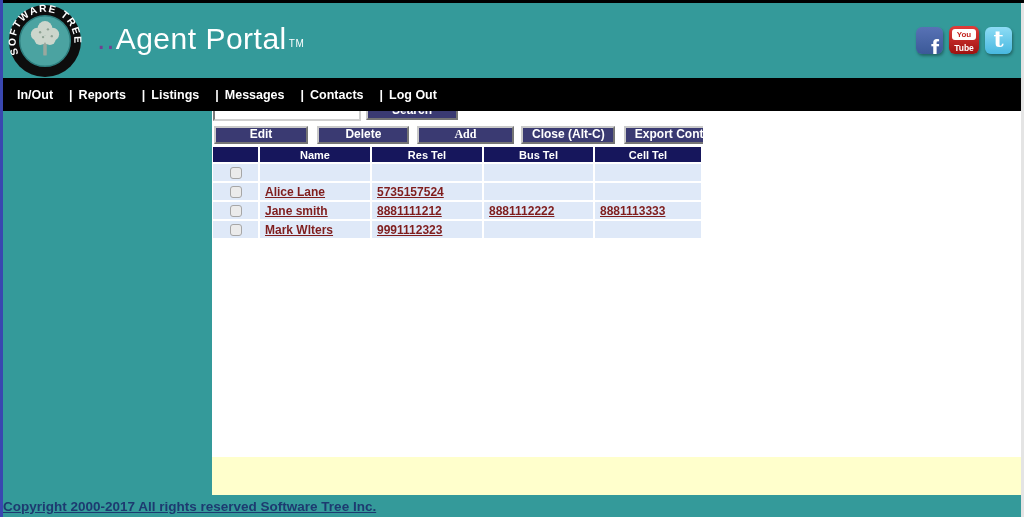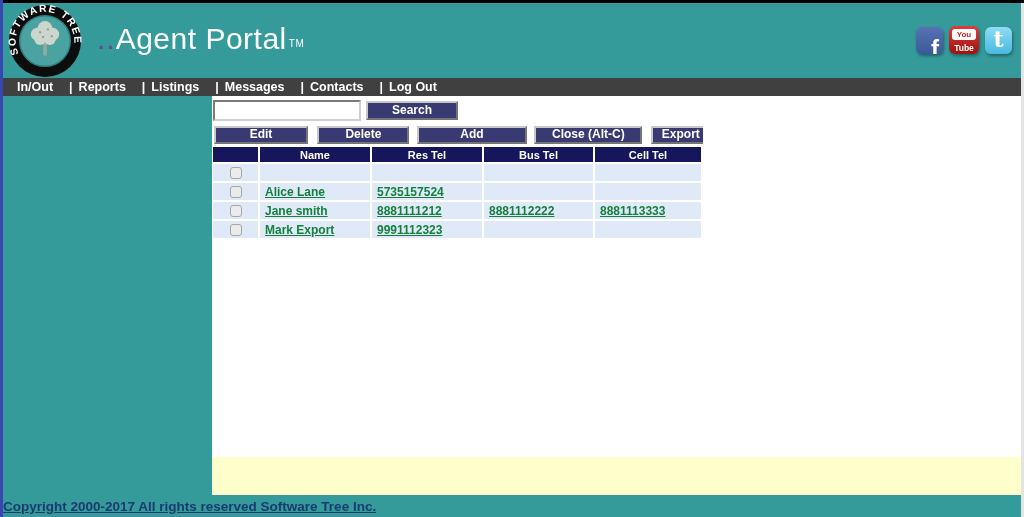--- a/index.html
+++ b/index.html
@@ -20,44 +20,44 @@
   .social { position:absolute; left:916px; top:26px; display:flex; gap:6px; align-items:center; }
   .sicon { width:27px; height:27px; border-radius:6px; box-shadow:1px 2px 3px rgba(0,0,0,0.35); position:relative; cursor:pointer; overflow:hidden; }
   .fb { background:linear-gradient(#5872b5,#3b5998); }
   .fb .glyph { position:absolute; right:4px; bottom:-7px; color:#fff; font-weight:bold; font-size:24px; line-height:1; }
   .yt { width:30px; height:28px; background:linear-gradient(#e03c3a,#9e1210); }
   .yt .youbox { position:absolute; left:3px; top:3px; right:3px; height:11px; background:#fff; border-radius:3px; color:#c42722; font-size:8px; font-weight:bold; text-align:center; line-height:11px; }
   .yt .tube { position:absolute; left:0; right:0; bottom:2px; color:#fff; font-size:8.5px; font-weight:bold; text-align:center; line-height:1; }
   .tw { background:linear-gradient(#8edcf5,#48b8e0); }
   .tw .glyph { position:absolute; left:0; right:0; top:1px; text-align:center; color:#fff; font-weight:bold; font-size:22px; line-height:1; font-family:"DejaVu Serif", serif; }
 
-  .navbar { position:absolute; left:0; top:78px; width:1024px; height:18px; background:#404040; display:flex; align-items:center; padding-left:17px; z-index:10; }
+  .navbar { position:absolute; left:0; top:78px; width:1024px; height:33px; background:#000000; display:flex; align-items:center; padding-left:17px; z-index:10; }
   .nav-item { color:#fff; font-weight:bold; font-size:12.5px; margin-right:16px; cursor:pointer; white-space:nowrap; }
   .nav-sep { color:#fff; font-weight:bold; font-size:12.5px; margin-right:6px; }
 
   .sidebar { position:absolute; left:0; top:96px; width:212px; height:399px; background:#349a9a; }
 
   .search-input { position:absolute; left:213px; top:100px; width:148px; height:21px; border:2px inset #cfcfcf; background:#fff; font-size:12px; padding:0 3px; font-family:"Liberation Sans", sans-serif; }
   .btn { background:#3a3a72; color:#fff; font-weight:bold; font-size:12px; text-align:center; border:2px outset #c9c9c9; cursor:pointer; font-family:"Liberation Sans", sans-serif; }
   .search-btn { position:absolute; left:366px; top:101px; width:92px; height:19px; line-height:14px; }
 
   .toolbar { position:absolute; left:212px; top:126px; width:491px; height:19px; overflow:hidden; white-space:nowrap; }
   .toolbar .btn { display:inline-block; height:18px; line-height:13px; vertical-align:top; }
   .btn-edit   { width:94px;  margin-left:2px; }
   .btn-delete { width:92px;  margin-left:5px; }
-  .btn-add    { width:110px;  margin-left:3px; }
-  .btn-close  { width:108px;  margin-left:3px; }
+  .btn-add    { width:97px;  margin-left:3px;font-family:Liberation Serif, serif; }
+  .btn-close  { width:94px;  margin-left:3px; }
   .btn-export { width:108px; margin-left:4px; }
 
   .ctable { position:absolute; left:211px; top:145px; border-collapse:separate; border-spacing:2px; table-layout:fixed; }
   .ctable th { background:#16165c; color:#fff; font-size:11px; font-weight:bold; height:15px; padding:0; text-align:center; }
   .ctable td { background:#dfe9f8; height:17px; font-size:12px; padding:0 0 0 5px; vertical-align:middle; }
   .ctable td.cbcell { text-align:center; padding:0; }
   .cb { display:inline-block; width:12px; height:12px; background:#ebebeb; border:1px solid #a6a6a6; border-radius:3px; vertical-align:middle; cursor:pointer; }
-  a.cell-link { color:#15803d; font-weight:bold; font-size:12px; text-decoration:underline; cursor:pointer; }
+  a.cell-link { color:#7f1d1d; font-weight:bold; font-size:12px; text-decoration:underline; cursor:pointer; }
 
   .yellowbar { position:absolute; left:212px; top:457px; width:809px; height:38px; background:#ffffcc; }
   .footer { position:absolute; left:0; top:495px; width:1024px; height:22px; background:#349a9a; }
   .copyright { position:absolute; left:3px; top:499px; font-weight:bold; font-size:13.5px; color:#1d3a70; text-decoration:underline; white-space:nowrap; cursor:pointer; }
 </style>
 </head>
 <body>
 
 <div id="screen">
 
@@ -165,21 +165,21 @@
       </tr>
       <tr>
         <td class="cbcell"><span class="cb"></span></td>
         <td><a class="cell-link">Jane smith</a></td>
         <td><a class="cell-link">8881111212</a></td>
         <td><a class="cell-link">8881112222</a></td>
         <td><a class="cell-link">8881113333</a></td>
       </tr>
       <tr>
         <td class="cbcell"><span class="cb"></span></td>
-        <td><a class="cell-link">Mark Export</a></td>
+        <td><a class="cell-link">Mark Wlters</a></td>
         <td><a class="cell-link">9991112323</a></td>
         <td><a class="cell-link"></a></td>
         <td><a class="cell-link"></a></td>
       </tr>
     </tbody>
   </table>
 
   <div class="yellowbar"></div>
 
   <div class="footer"></div>

